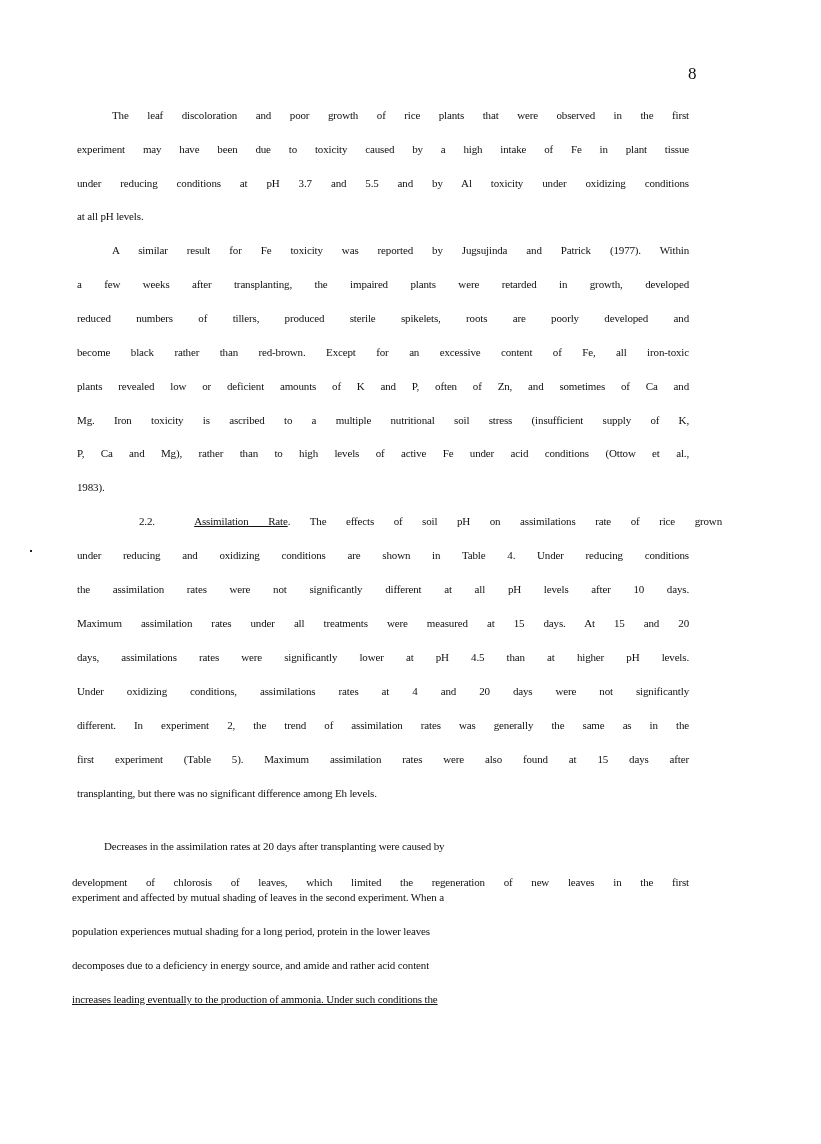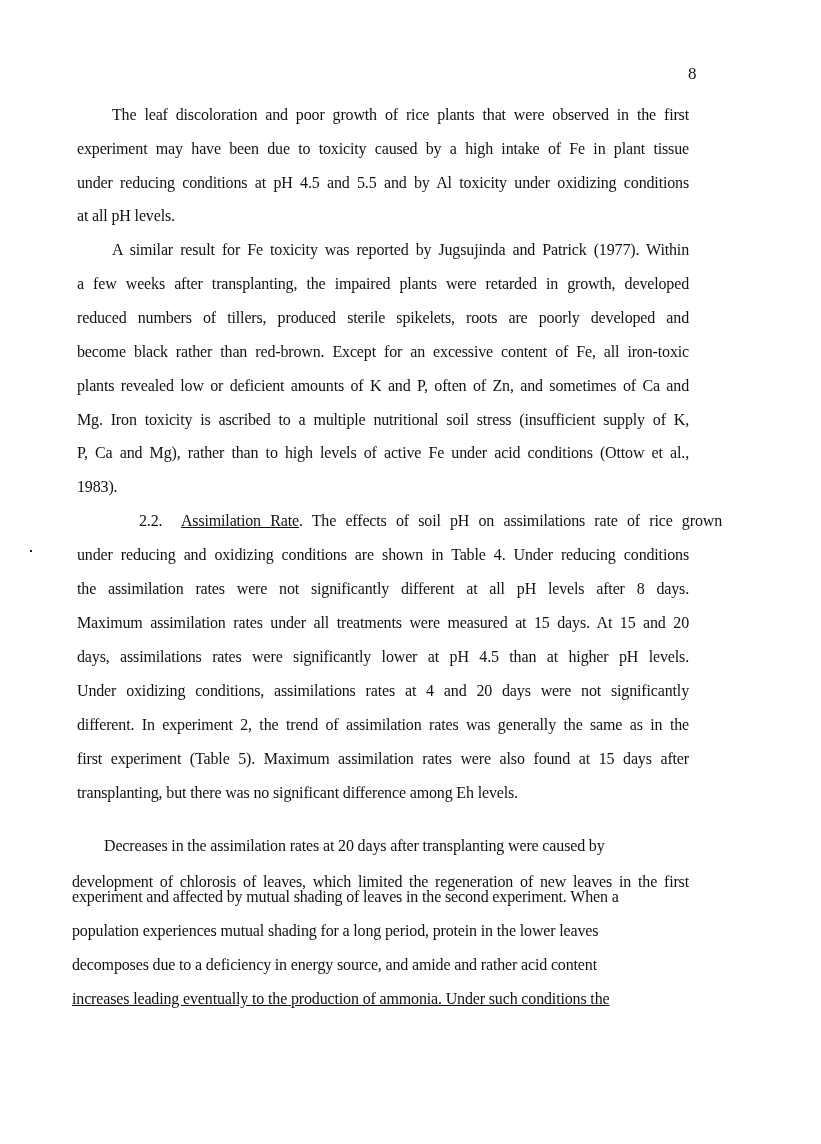--- a/index.html
+++ b/index.html
@@ -26,21 +26,21 @@
       left: 30px;
       top: 550px;
       width: 2px;
       height: 2px;
       background: #222;
     }
     .line {
       position: absolute;
       left: 77px;
       width: 612px;
-      font-size: 16px;
+      font-size: 11px;
       line-height: 20px;
       white-space: nowrap;
       text-align: justify;
       text-align-last: justify;
       letter-spacing: -0.15px;
     }
     .line.last {
       text-align-last: left;
     }
     .line.indent {
@@ -53,41 +53,41 @@
   </style>
 </head>
 <body>
 
 <div class="page-number">8</div>
 <div class="margin-dot"></div>
 
 <div>
   <div class="line indent" style="top:105px">The leaf discoloration and poor growth of rice plants that were observed in the first</div>
   <div class="line" style="top:139px">experiment may have been due to toxicity caused by a high intake of Fe in plant tissue</div>
-  <div class="line" style="top:173px">under reducing conditions at pH 4.5 and 5.5 and by Al toxicity under oxidizing conditions</div>
+  <div class="line" style="top:173px">under reducing conditions at pH 3.7 and 5.5 and by Al toxicity under oxidizing conditions</div>
   <div class="line last" style="top:206px">at all pH levels.</div>
 </div>
 
 <div>
   <div class="line indent" style="top:240px">A similar result for Fe toxicity was reported by Jugsujinda and Patrick (1977).  Within</div>
   <div class="line" style="top:274px">a few weeks after transplanting, the impaired plants were retarded in growth, developed</div>
   <div class="line" style="top:308px">reduced numbers of tillers, produced sterile spikelets, roots are poorly developed and</div>
   <div class="line" style="top:342px">become black rather than red-brown.  Except for an excessive content of Fe, all iron-toxic</div>
   <div class="line" style="top:376px">plants revealed low or deficient amounts of K and P, often of Zn, and sometimes of Ca and</div>
   <div class="line" style="top:410px">Mg.  Iron toxicity is ascribed to a multiple nutritional soil stress (insufficient supply of K,</div>
   <div class="line" style="top:443px">P, Ca and Mg), rather than to high levels of active Fe under acid conditions (Ottow et al.,</div>
   <div class="line last" style="top:477px">1983).</div>
 </div>
 
 <div>
   <div class="line indent" style="top:511px; left:106px; width:583px;margin-left:33px;">
     <span>2.2.</span>&nbsp;&nbsp;<span class="u">Assimilation Rate</span><span>.  The effects of soil pH on assimilations rate of rice grown</span>
   </div>
   <div class="line" style="top:545px">under reducing and oxidizing conditions are shown in Table 4.  Under reducing conditions</div>
-  <div class="line" style="top:579px">the assimilation rates were not significantly different at all pH levels after 8 days.</div>
+  <div class="line" style="top:579px">the assimilation rates were not significantly different at all pH levels after 10 days.</div>
   <div class="line" style="top:613px">Maximum assimilation rates under all treatments were measured at 15 days.  At 15 and 20</div>
   <div class="line" style="top:647px">days, assimilations rates were significantly lower at pH 4.5 than at higher pH levels.</div>
   <div class="line" style="top:681px">Under oxidizing conditions, assimilations rates at 4 and 20 days were not significantly</div>
   <div class="line" style="top:715px">different.  In experiment 2, the trend of assimilation rates was generally the same as in the</div>
   <div class="line" style="top:749px">first experiment (Table 5).  Maximum assimilation rates were also found at 15 days after</div>
   <div class="line last" style="top:783px">transplanting, but there was no significant difference among Eh levels.</div>
 </div>
 
 <div>
   <div class="line indent last" style="top:819px; left:104px;margin-top:17px;">Decreases in the assimilation rates at 20 days after transplanting were caused by</div>

